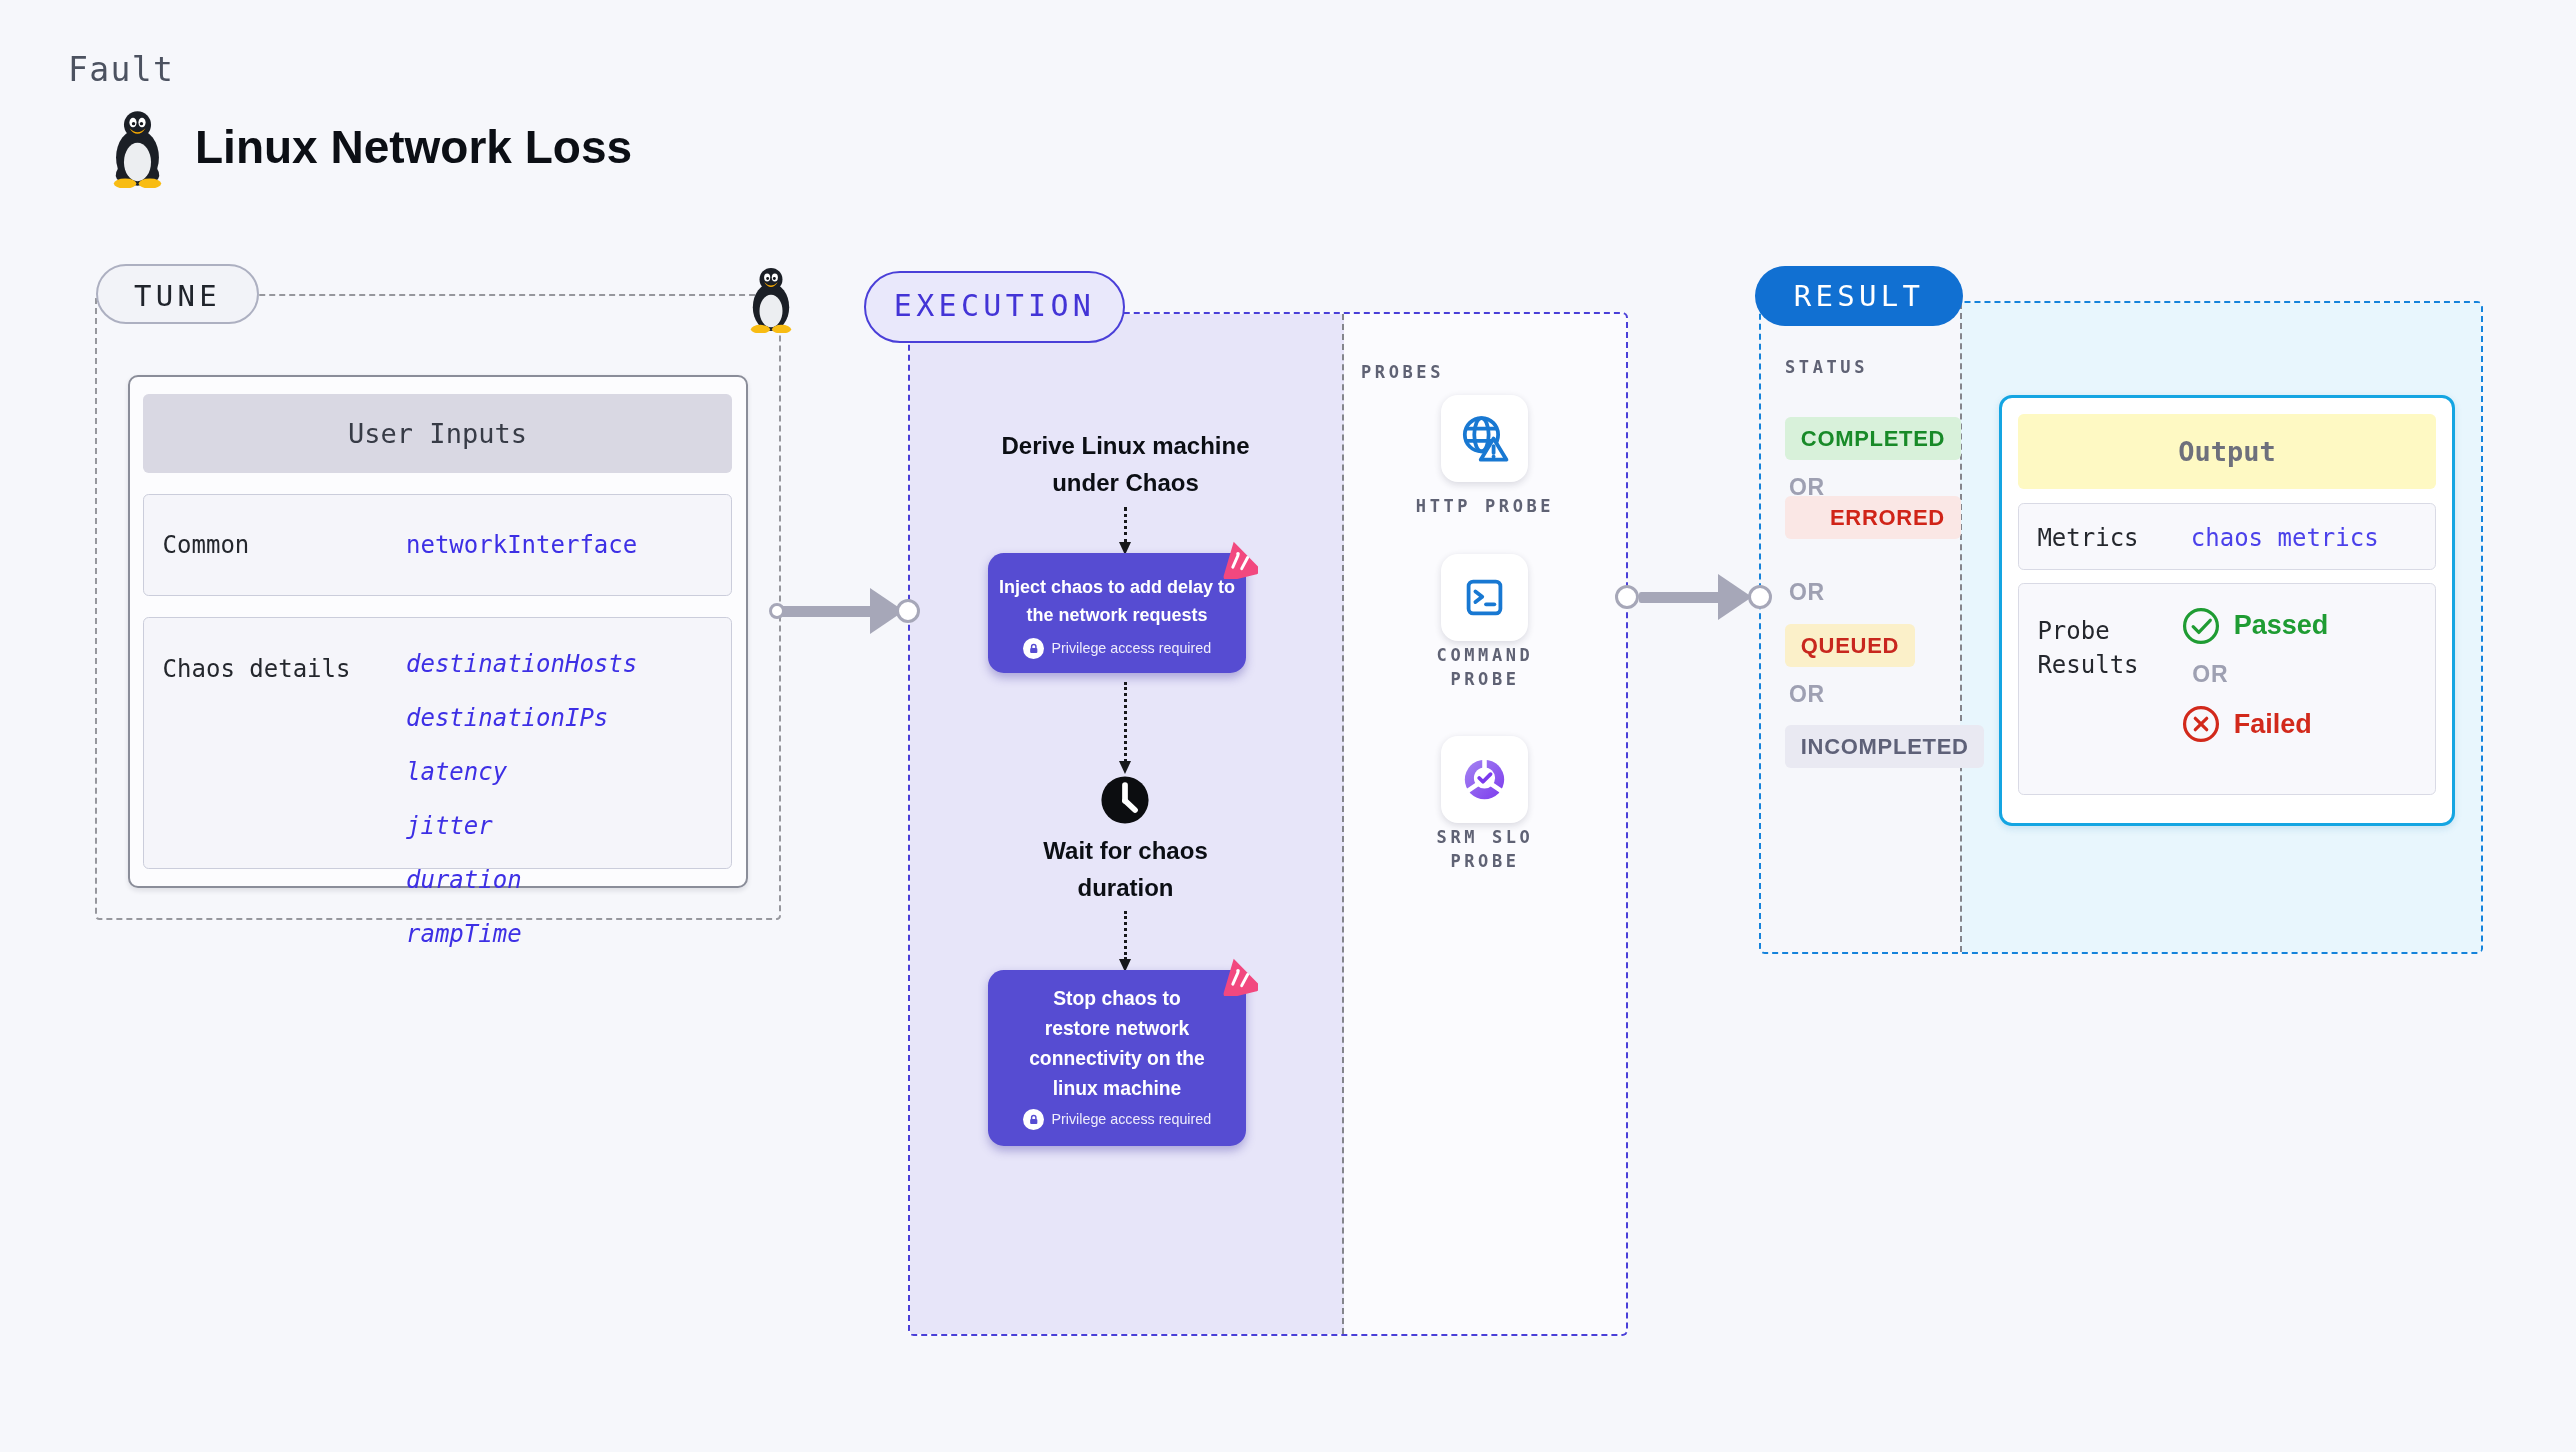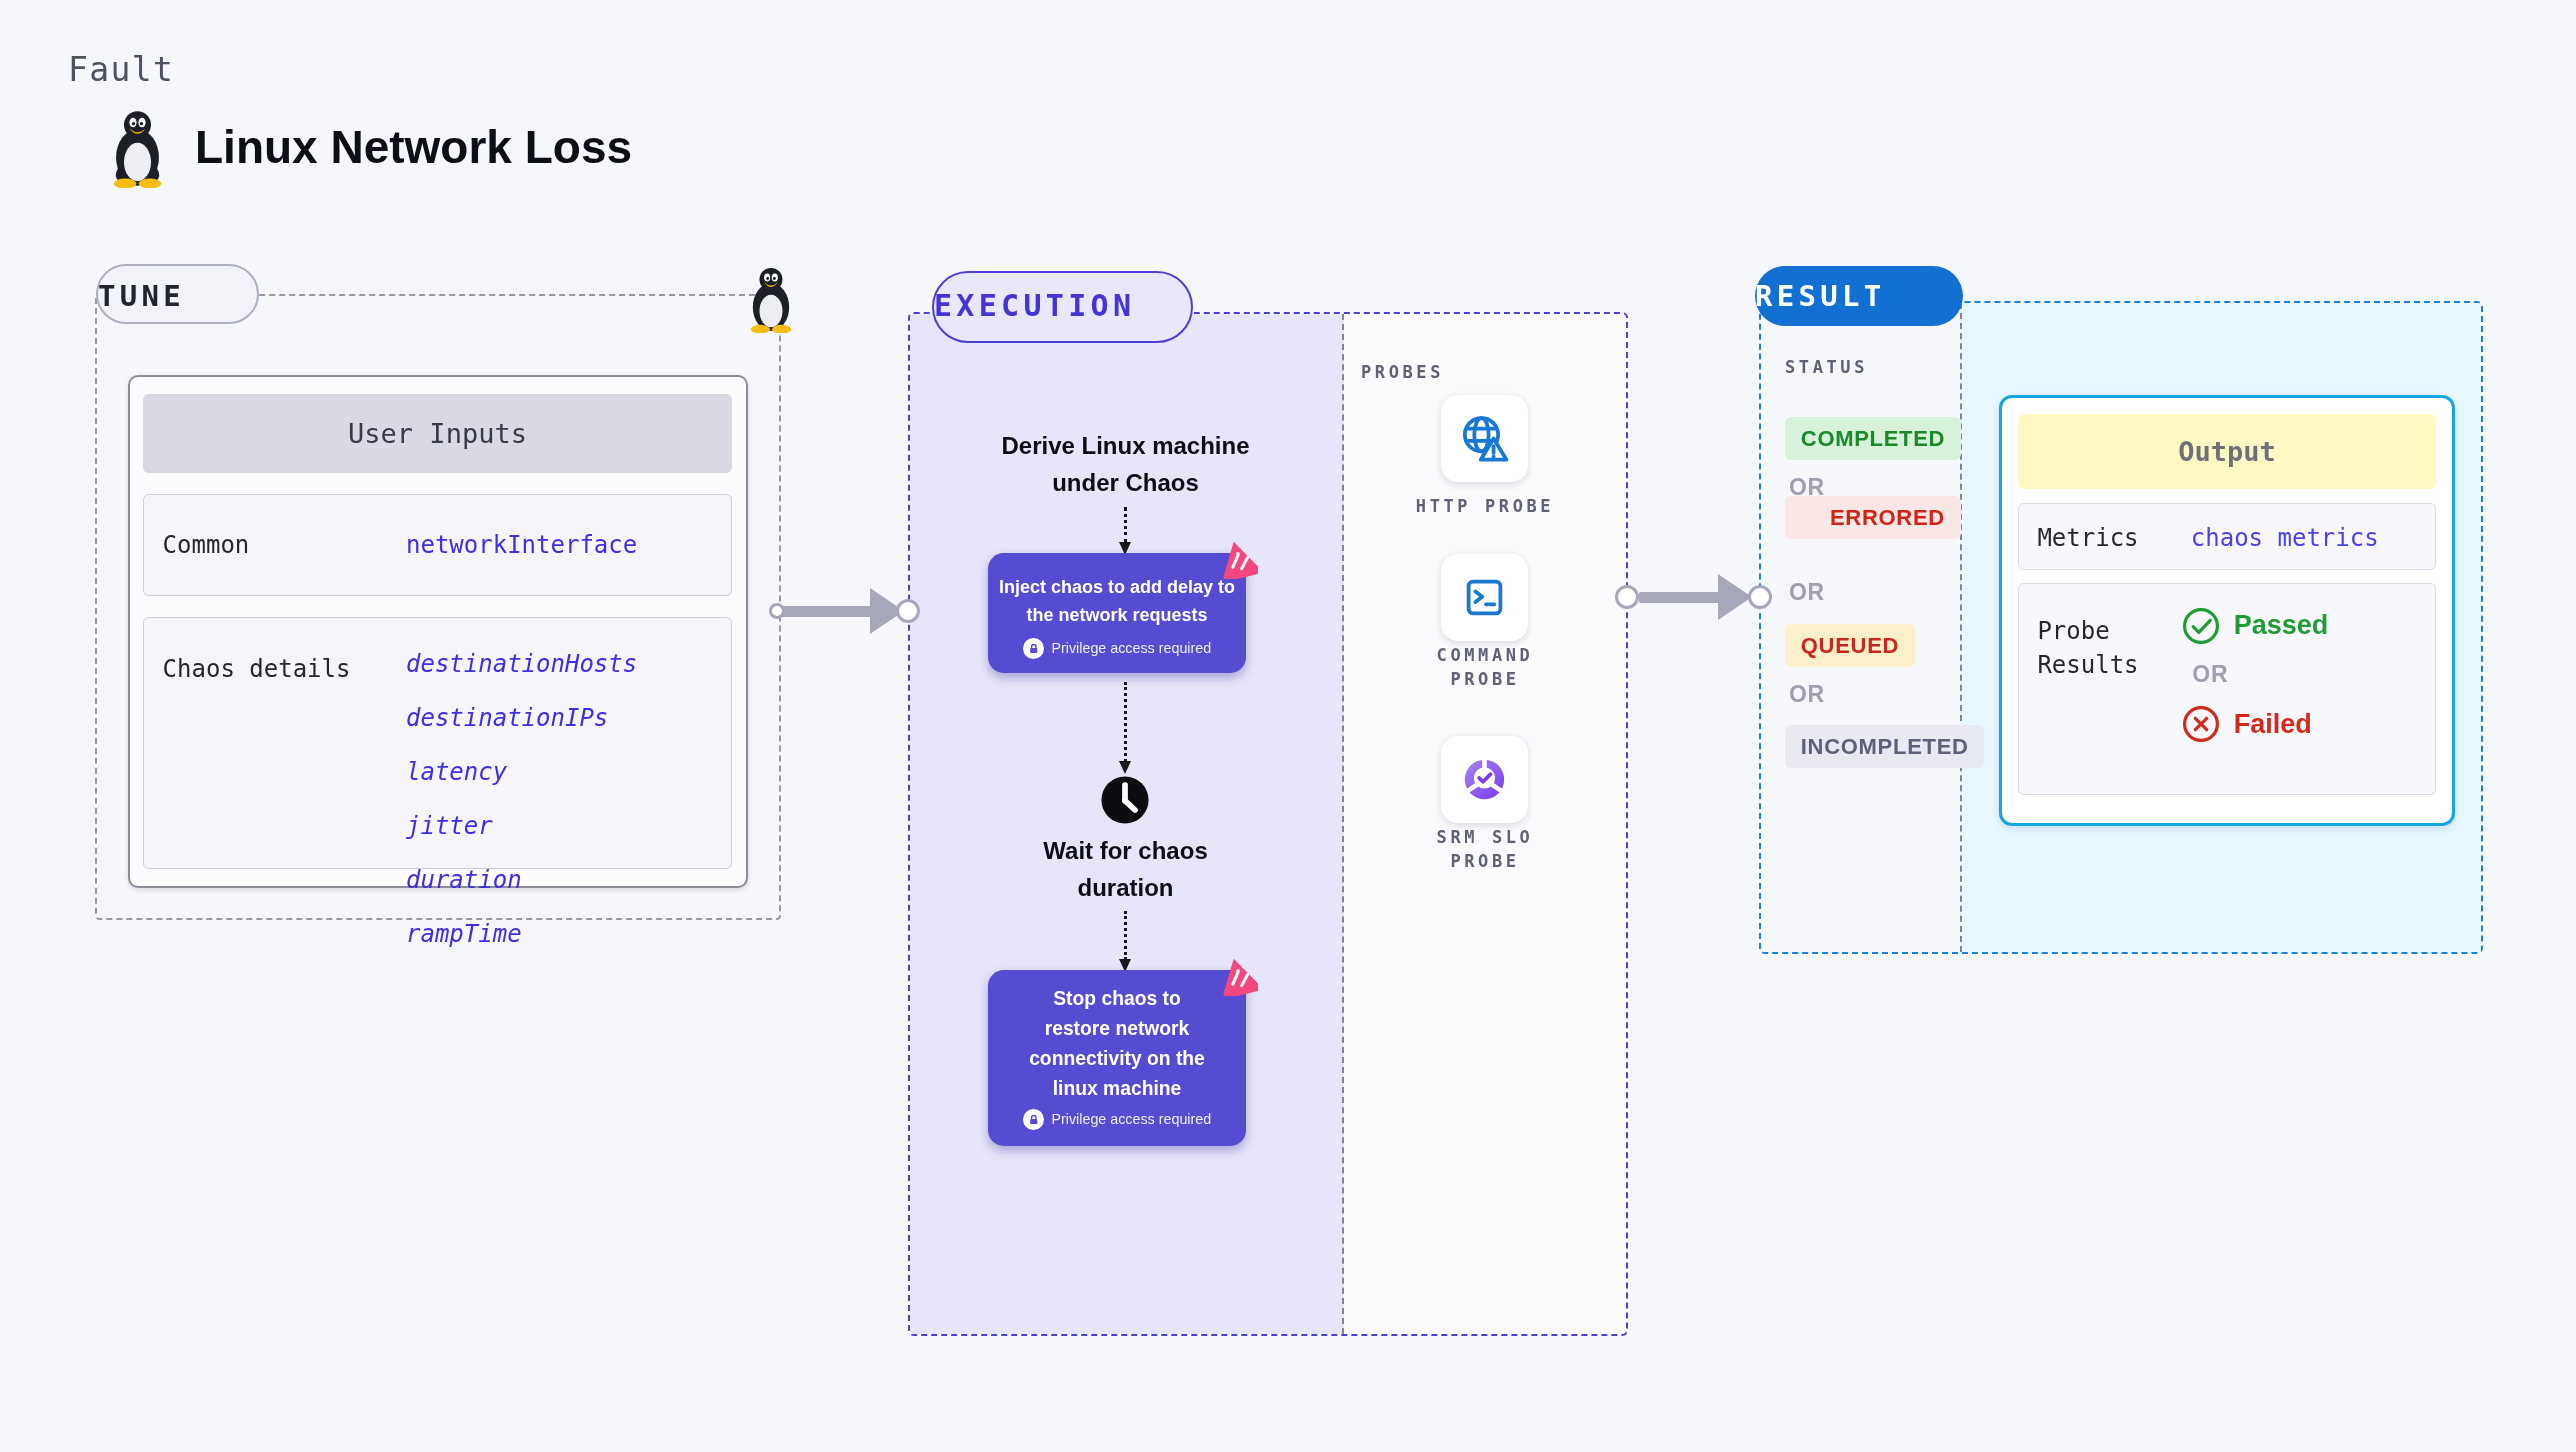--- a/index.html
+++ b/index.html
@@ -8,24 +8,24 @@
   .abs{position:absolute;}
   .mono{font-family:"DejaVu Sans Mono",monospace;}
   .sans{font-family:"Liberation Sans",sans-serif;}
 
   
   .kicker{left:68px;top:50px;font-size:33px;color:#4C5260;letter-spacing:1.4px;}
   .page-title{left:195px;top:120px;font-size:46px;font-weight:bold;color:#0C0F15;}
   .tux-big{left:103px;top:109px;width:69px;height:79px;}
 
   
-  .pill{border-radius:36px;text-align:left;font-weight:bold;letter-spacing:4.3px;z-index:6;}
+  .pill{border-radius:36px;text-align:center;font-weight:normal;letter-spacing:4.3px;z-index:6;}
   .pill-tune{left:96px;top:264px;width:163px;height:60px;line-height:60px;font-size:29px;
              background:#F2F3F8;border:2.1px solid #ADB0C1;color:#20242C;box-sizing:border-box;}
-  .pill-exec{left:932px;top:271px;width:261px;height:72px;line-height:66px;font-size:30px;
+  .pill-exec{left:864px;top:271px;width:261px;height:72px;line-height:66px;font-size:30px;
              background:#E9E8FB;border:2.9px solid #4A3FD8;color:#4334D6;box-sizing:border-box;}
   .pill-result{left:1755px;top:266px;width:208px;height:60px;line-height:60px;font-size:29px;
              background:#1170D2;color:#FFFFFF;}
 
   
   .tune-box{left:95px;top:294px;width:682px;height:622px;border:2.1px dashed #96979D;border-radius:4.3px;}
   .tux-small{left:741px;top:266px;width:60px;height:67px;z-index:7;}
   .inputs-card{left:128px;top:375px;width:620px;height:513px;background:#FCFCFE;border:2.1px solid #8A8D99;
                border-radius:10px;box-shadow:0 2.1px 5.7px rgba(20,20,40,.10);box-sizing:border-box;}
   .inputs-header{left:143px;top:394px;width:589px;height:79px;background:#D9D8E3;border-radius:5.7px;

